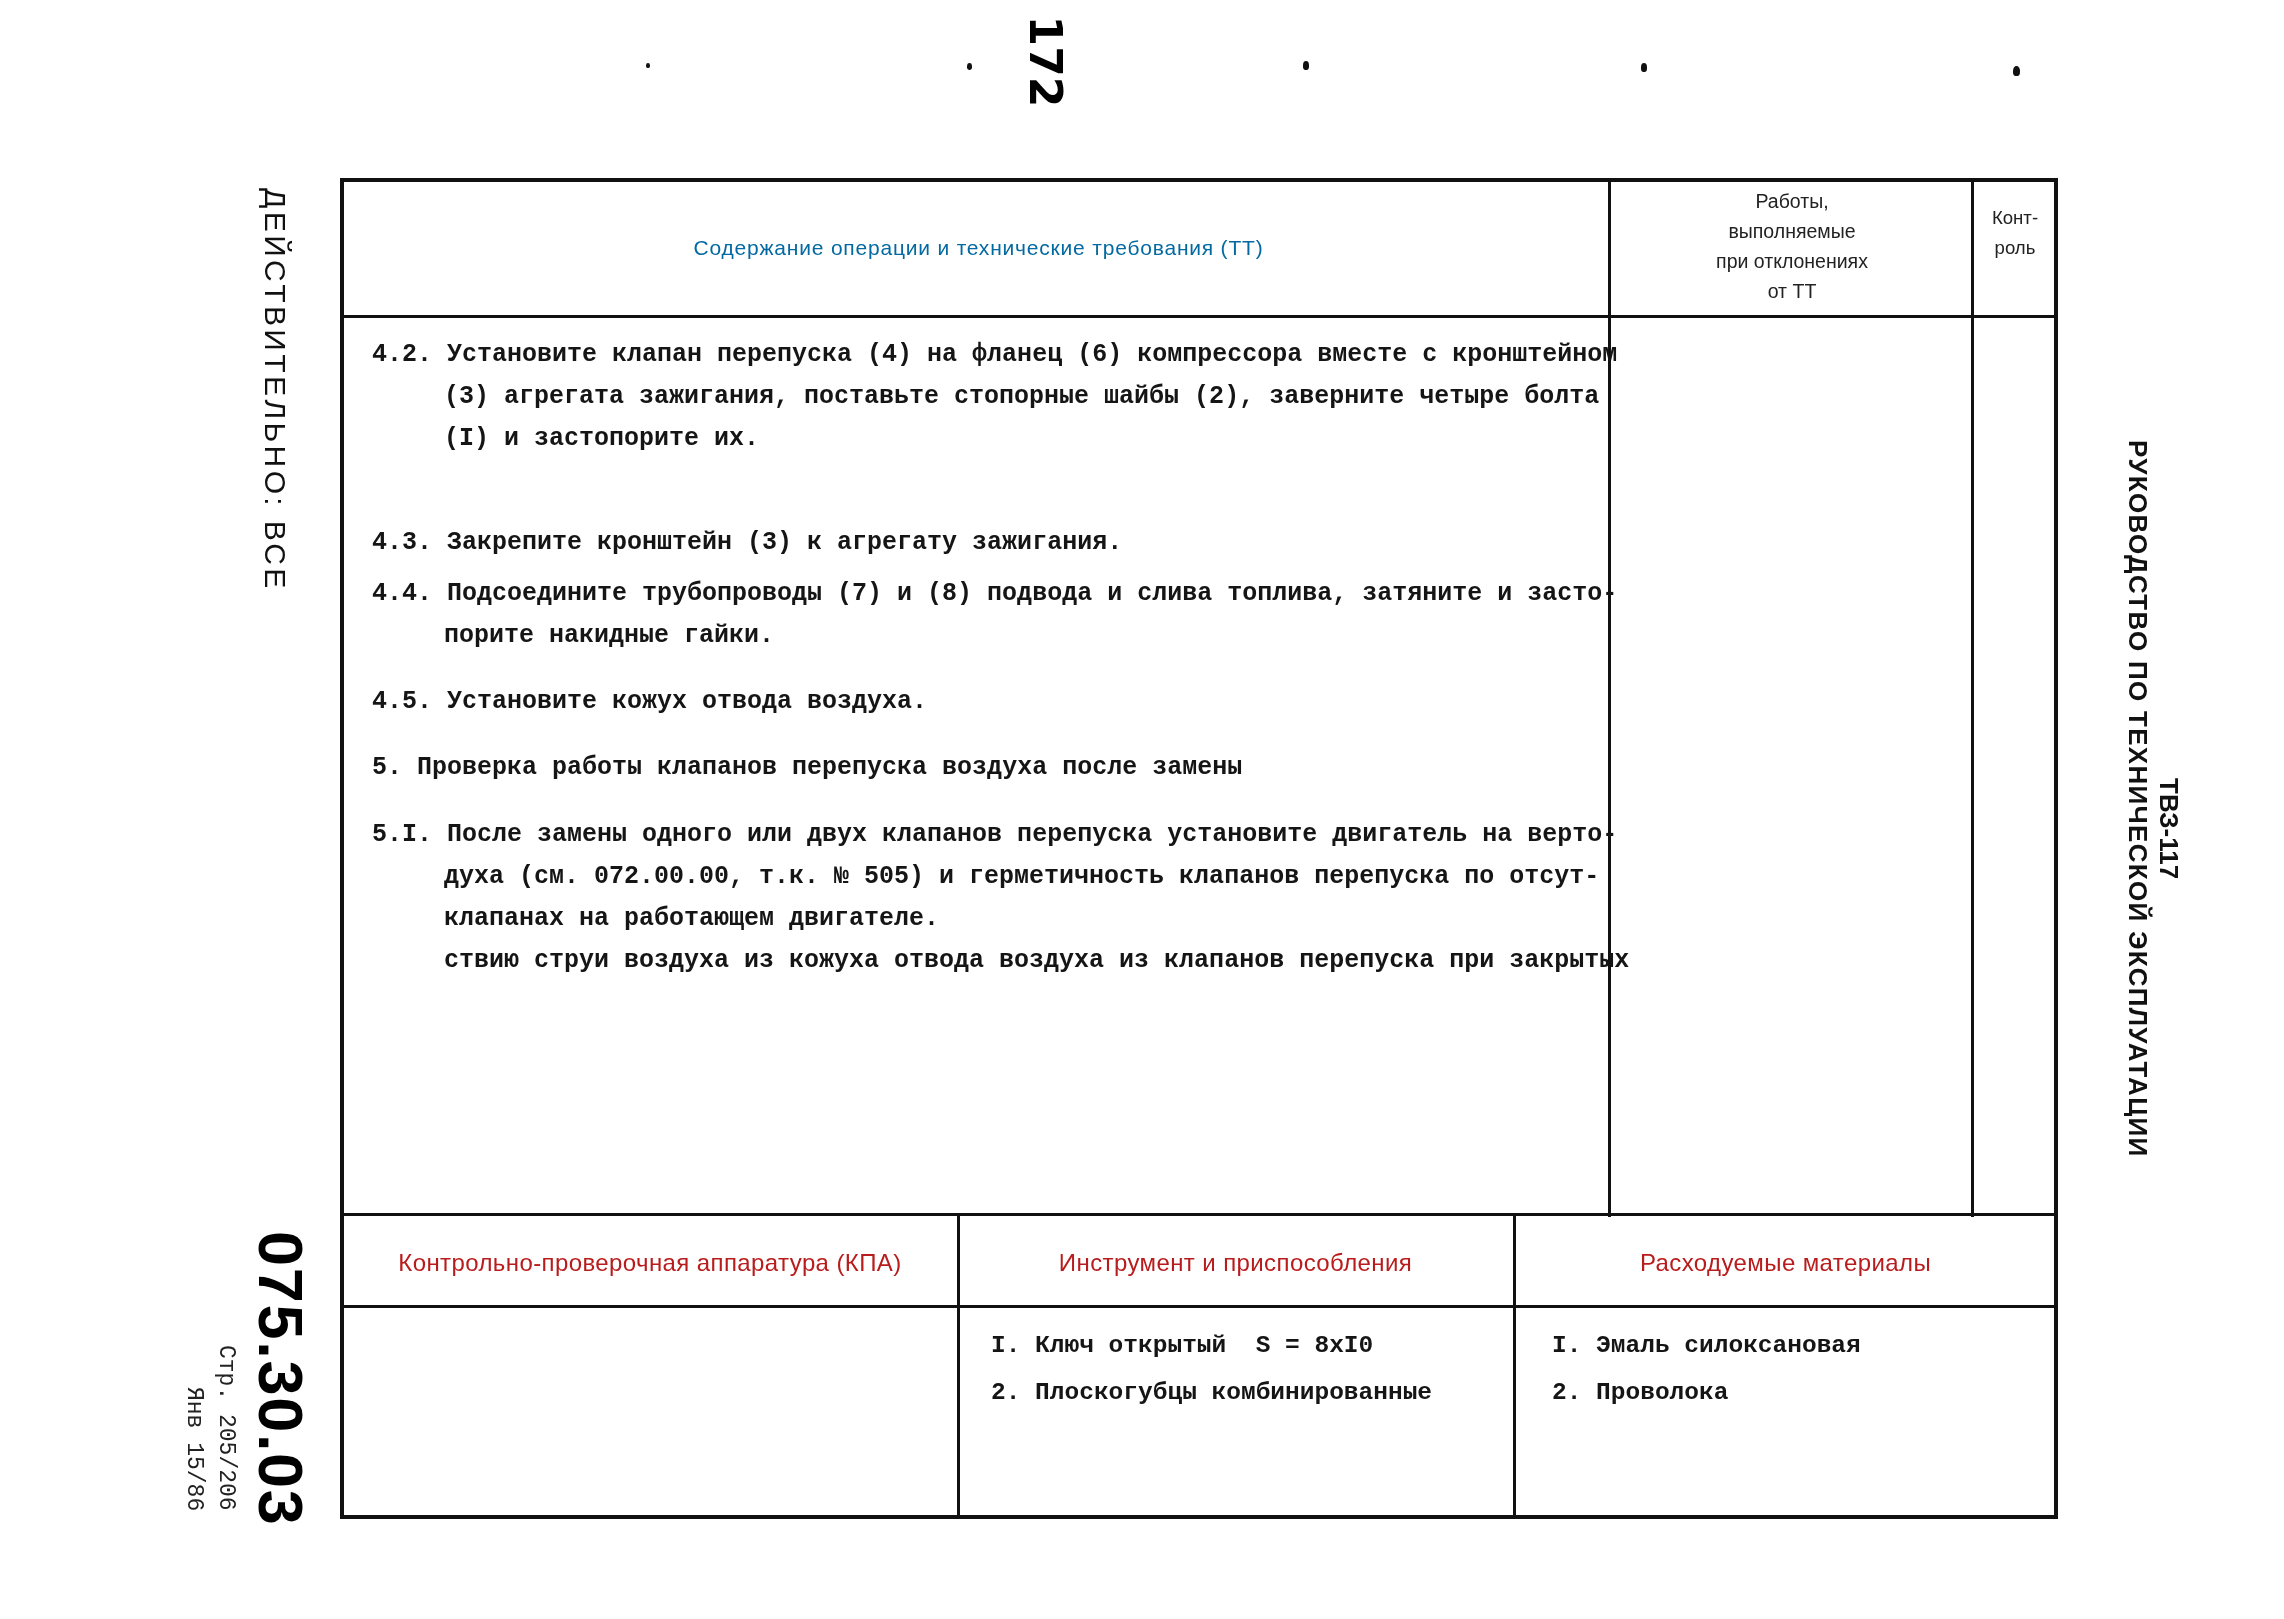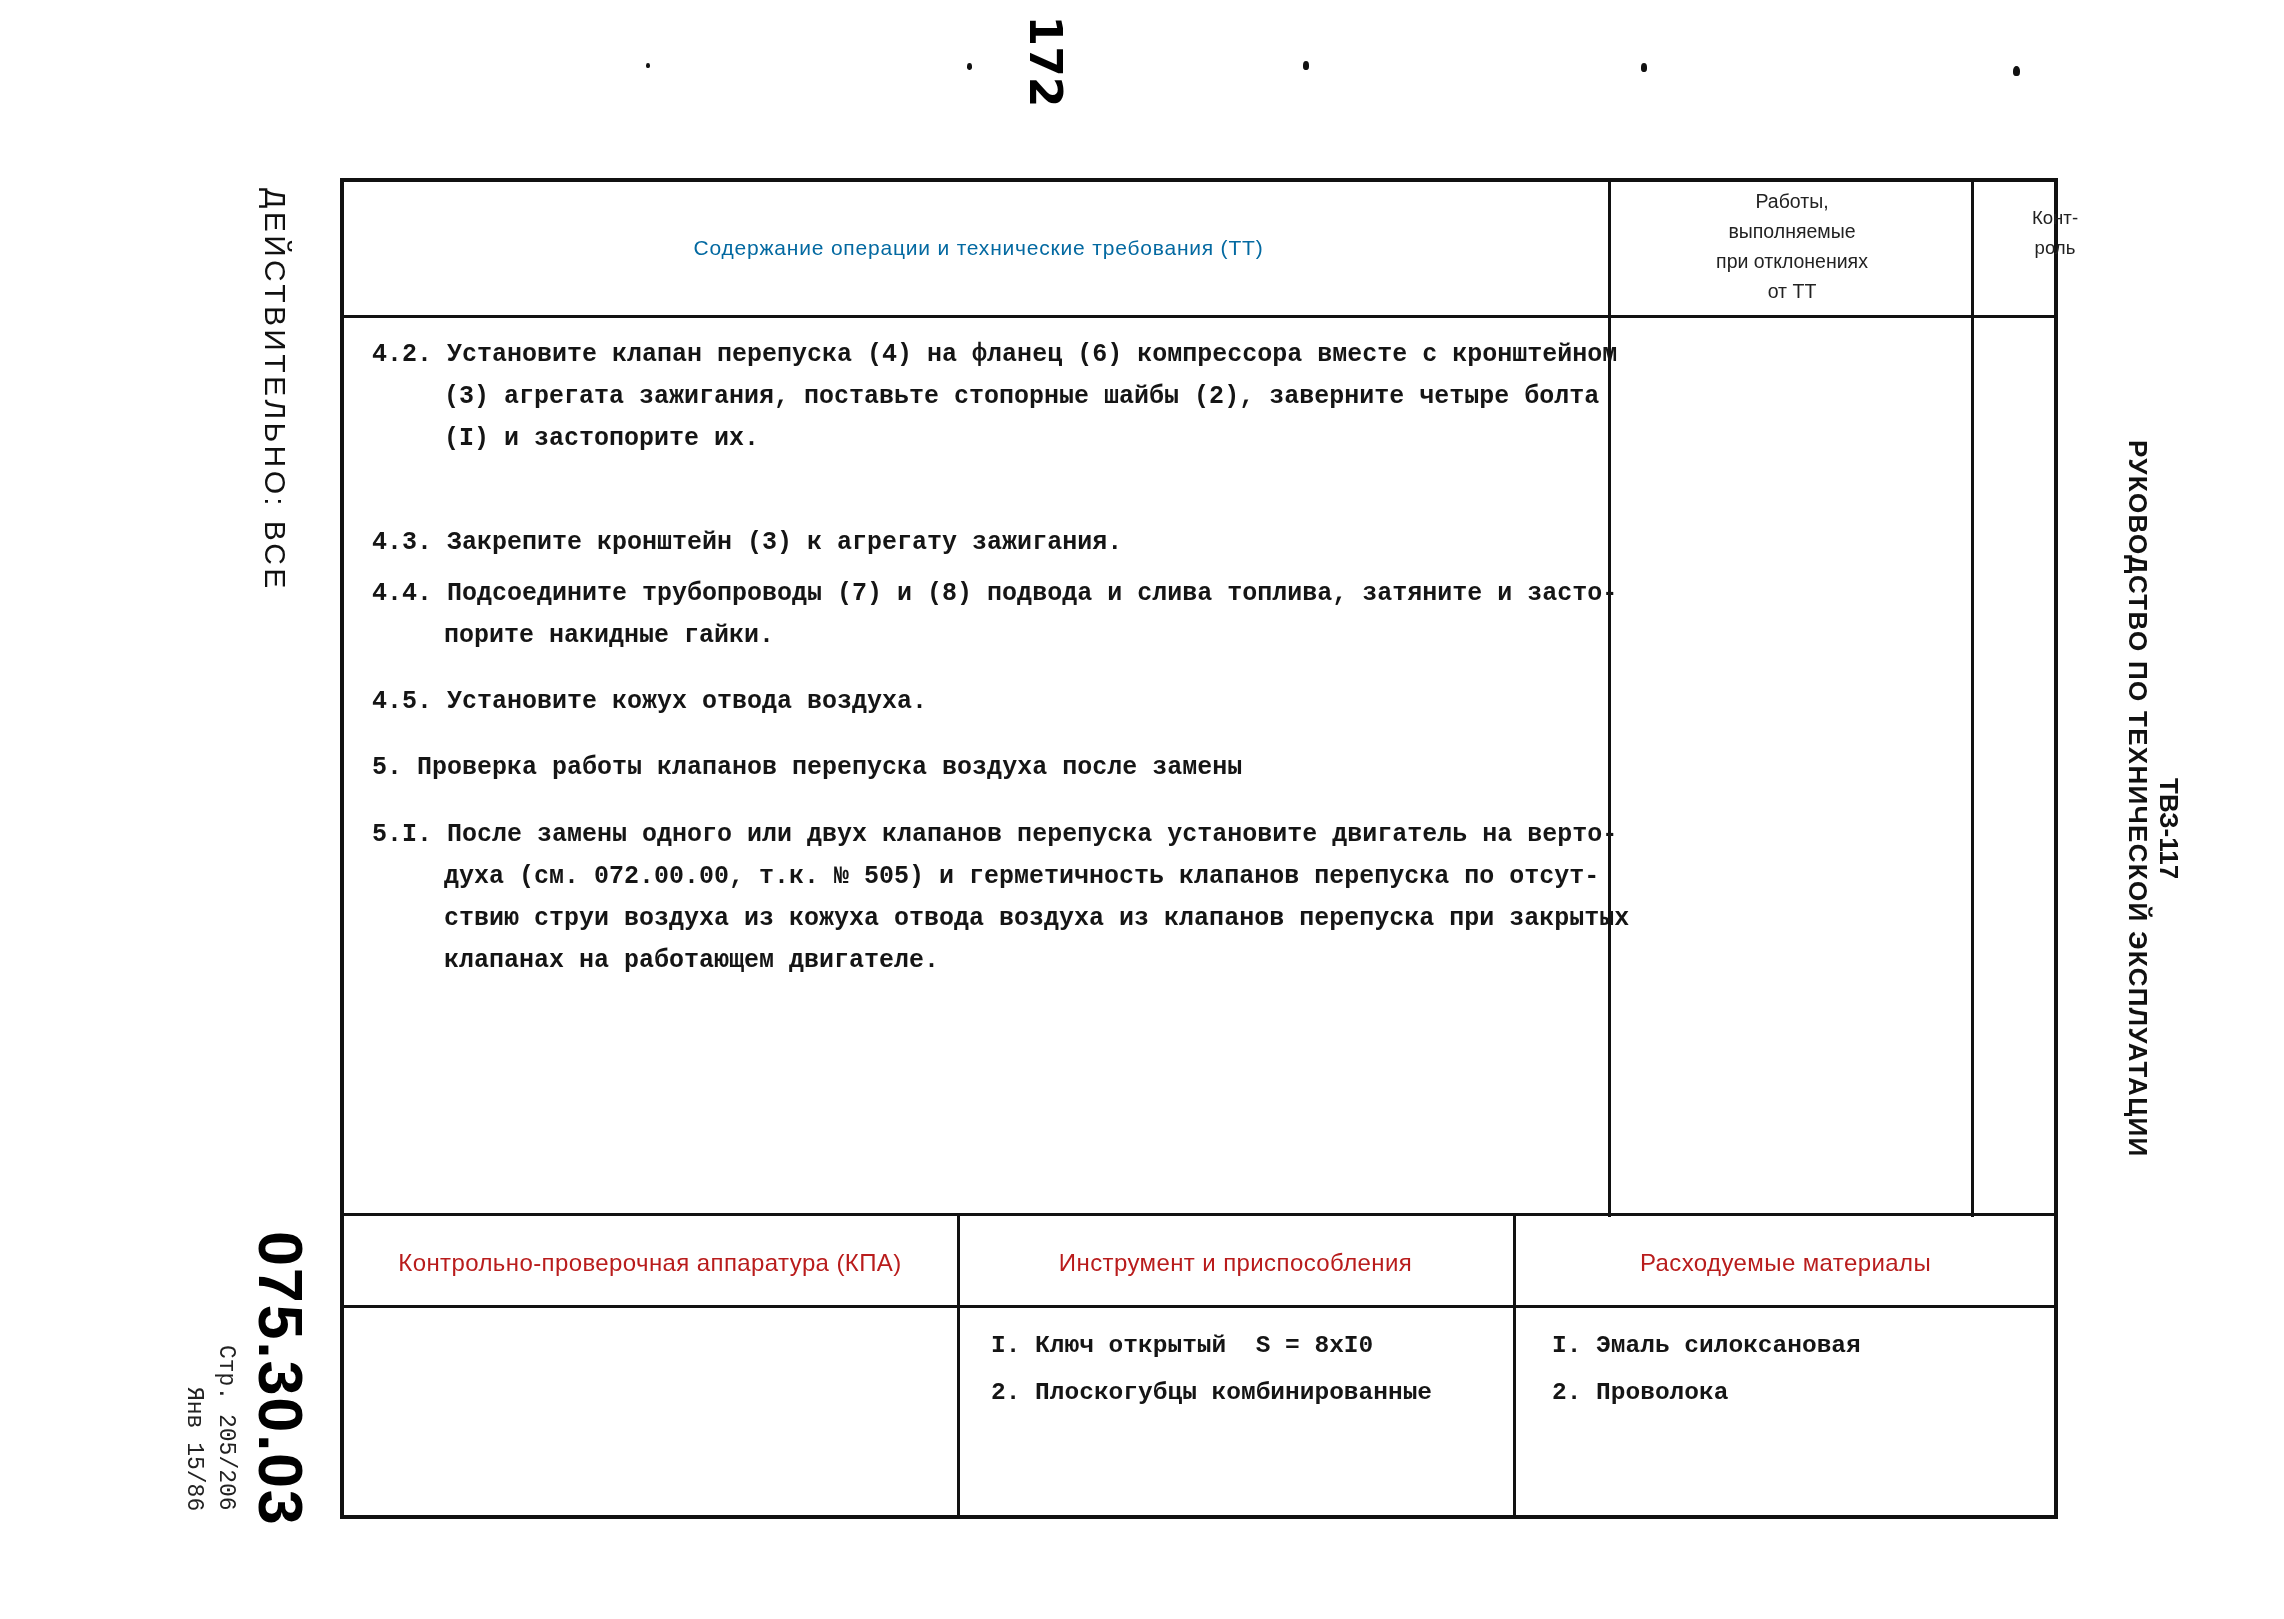--- a/index.html
+++ b/index.html
@@ -10,21 +10,21 @@
   .table-frame { position: absolute; left: 340px; top: 178px; width: 1718px; height: 1341px;
     border: 4.2px solid #111; box-sizing: border-box; }
   .hline { position: absolute; background: #111; }
   .vline { position: absolute; background: #111; }
 
   .hdr-main { position: absolute; left: 347px; top: 178px; width: 1263px; height: 140px;
     display: flex; align-items: center; justify-content: center; font-size: 21px; letter-spacing: 0.8px; color: #0369a1; }
   .hdr-works { position: absolute; left: 1612px; top: 186px; width: 360px; height: 131px;
     display: flex; flex-direction: column; align-items: center; justify-content: flex-start; font-size: 19.5px; line-height: 30px; color: #222; text-align: center; }
   .hdr-ctrl { position: absolute; left: 1975px; top: 203px; width: 80px; height: 85px;
-    display: flex; flex-direction: column; align-items: center; font-size: 18.6px; line-height: 30px; color: #222; padding-left: 40px; }
+    display: flex; flex-direction: column; align-items: center; font-size: 18.6px; line-height: 30px; color: #222; }
 
   .body-text { position: absolute; left: 372px; top: 334px; width: 1227px; font-size: 25px; font-weight: bold; color: #151515; }
   .para { position: absolute; left: 0; }
   .line { white-space: pre; height: 42px; line-height: 42px; }
   .indent { padding-left: 72px; }
 
   .bot-hdr { position: absolute; top: 1218px; height: 89px; display: flex; align-items: center; justify-content: center; font-size: 24px; color: #b91c1c; letter-spacing: 0.4px; }
   .bot-list { position: absolute; font-size: 24.5px; font-weight: bold; color: #151515; }
   .bot-list .item { white-space: pre; height: 47px; line-height: 47px; }
 
@@ -94,22 +94,22 @@
   </div>
   <div class="para" style="top:347px;">
     <div class="line"><span>4.5.</span> <span>Установите кожух отвода воздуха.</span></div>
   </div>
   <div class="para" style="top:413px;">
     <div class="line"><span>5.</span> <span>Проверка работы клапанов перепуска воздуха после замены</span></div>
   </div>
   <div class="para" style="top:480px;">
     <div class="line"><span>5.I.</span> <span>После замены одного или двух клапанов перепуска установите двигатель на верто-</span></div>
     <div class="line indent">духа (см. 072.00.00, т.к. № 505) и герметичность клапанов перепуска по отсут-</div>
+    <div class="line indent">клапанах на работающем двигателе.</div>
     <div class="line indent">ствию струи воздуха из кожуха отвода воздуха из клапанов перепуска при закрытых</div>
-    <div class="line indent">клапанах на работающем двигателе.</div>
   </div>
 </div>
 
 <div class="hline" style="left:340px;top:1305px;width:1718px;height:3.4px;"></div>
 <div class="vline" style="left:957px;top:1213px;width:2.5px;height:305px;"></div>
 <div class="vline" style="left:1513px;top:1213px;width:2.5px;height:305px;"></div>
 
 <div class="bot-hdr sans" style="left:343px;width:614px;">Контрольно-проверочная аппаратура (КПА)</div>
 <div class="bot-hdr sans" style="left:959px;width:553px;">Инструмент и приспособления</div>
 <div class="bot-hdr sans" style="left:1515px;width:541px;">Расходуемые материалы</div>

